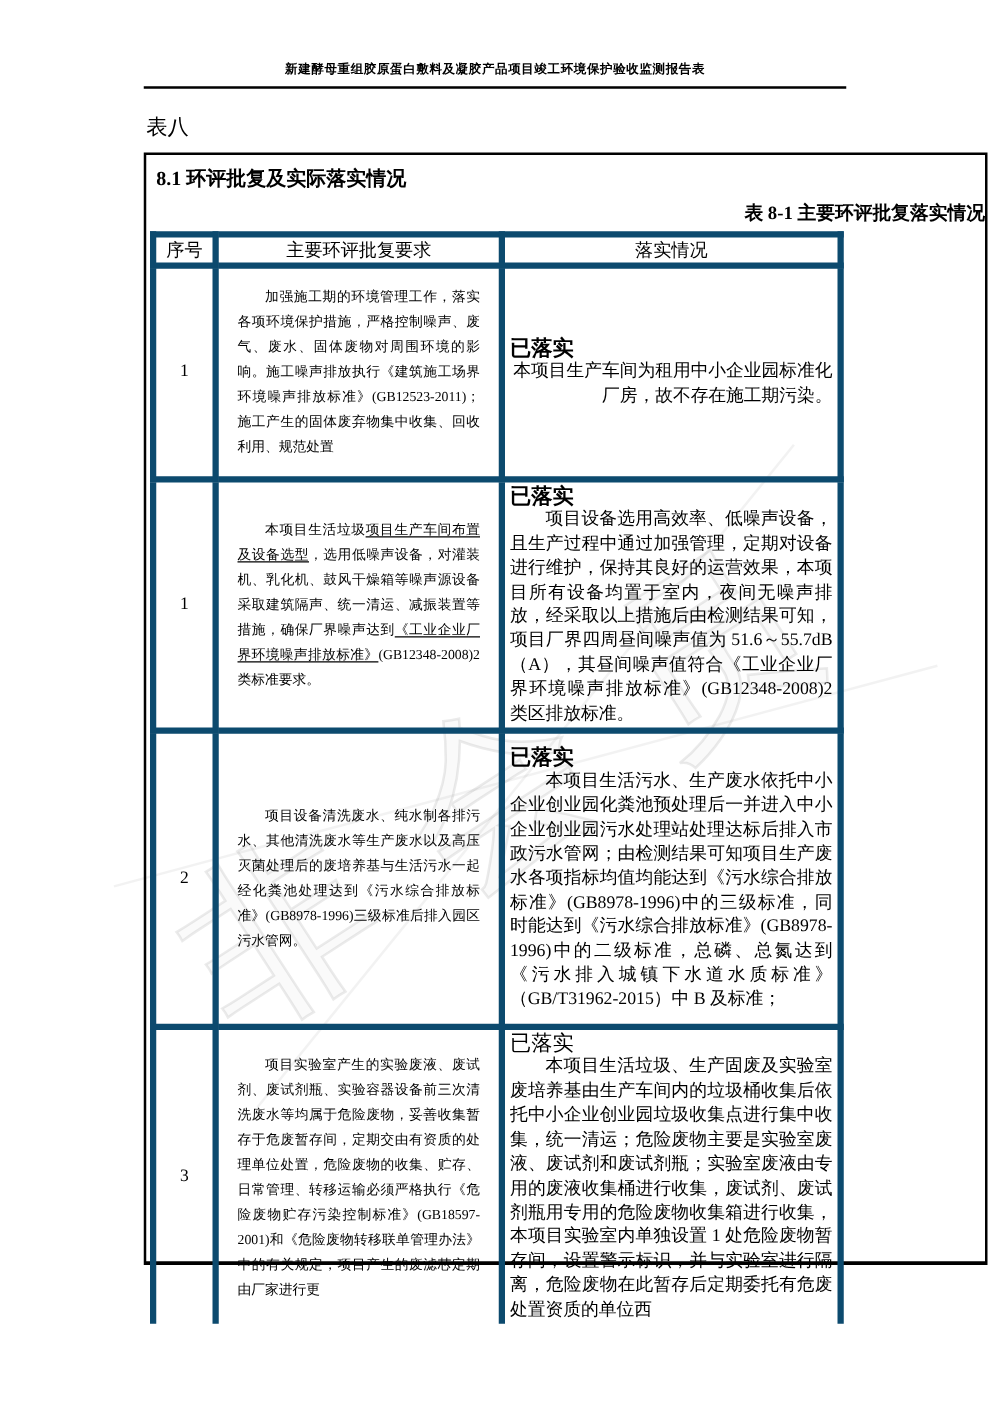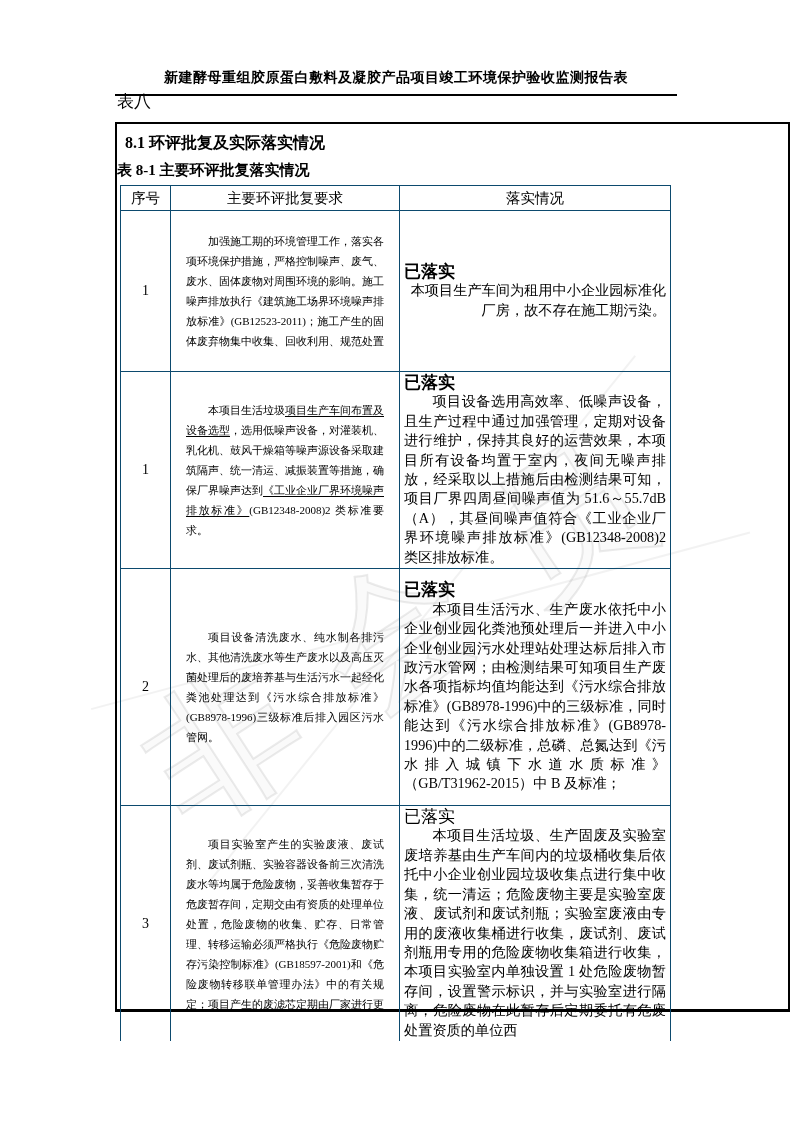--- a/index.html
+++ b/index.html
@@ -23,40 +23,40 @@
     content:"";position:absolute;left:-5%;width:110%;height:0;
     border-top:2px solid rgba(130,130,130,0.10);top:50%;
   }
   .watermark::before{transform:rotate(18deg);}
   .watermark::after{transform:rotate(-18deg);}
 
   .doc-header{
     position:absolute;left:115px;top:48px;width:562px;text-align:center;z-index:1;
     border-bottom:2px solid #000;padding-bottom:7px;
   }
-  .doc-title{font-size:14px;font-weight:bold;letter-spacing:0.5px;margin-top:21px;}
+  .doc-title{font-size:10px;font-weight:bold;letter-spacing:0.5px;}
 
   .table-label{
     position:absolute;left:117px;top:90px;z-index:1;
     font-size:17px;font-weight:normal;
   }
 
   .outer-box{
     position:absolute;left:115px;top:122px;width:675px;height:890px;z-index:1;
     border:2px solid #000;border-bottom-width:3px;box-sizing:border-box;
     background:transparent;
   }
   .section-heading{margin:9px 6px 0 8px;font-size:16px;font-weight:bold;}
-  .table-caption{margin:7px 16px 5px 0;text-align:left;font-size:15px;font-weight:bold;}
+  .table-caption{margin:7px 0 5px 0;text-align:right;font-size:15px;font-weight:bold;}
 
   table.main{
     margin:0 0 0 3px;width:550px;border-collapse:collapse;table-layout:fixed;
     background:transparent;
   }
-  table.main th,table.main td{border:1px solid #0c4a6e;box-sizing:border-box;vertical-align:middle;}
+  table.main th,table.main td{border:5px solid #0c4a6e;box-sizing:border-box;vertical-align:middle;}
   table.main tbody tr:last-child td{border-bottom:none;}
   col.c-num{width:50px;}
   col.c-req{width:229px;}
   col.c-status{width:271px;}
   thead th{height:25px;font-weight:normal;font-size:14.5px;text-align:center;padding:0;}
   tbody tr.r1{height:161px;}
   tbody tr.r2{height:175px;}
   tbody tr.r3{height:237px;}
   tbody tr.r4{height:225px;}
   td.num-cell{text-align:center;font-size:14px;}

